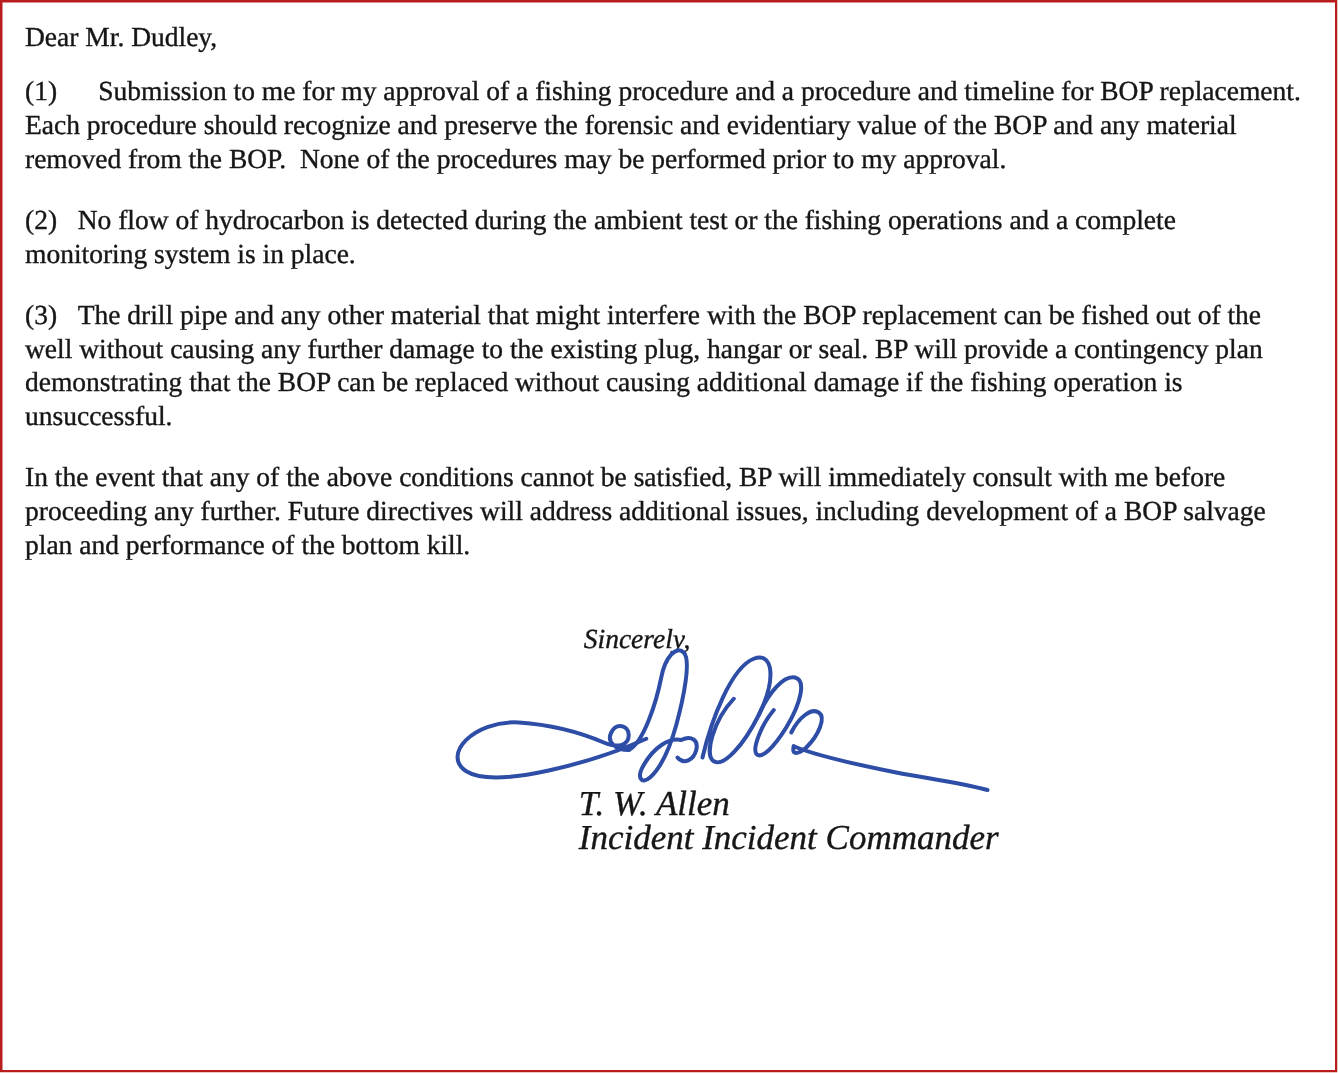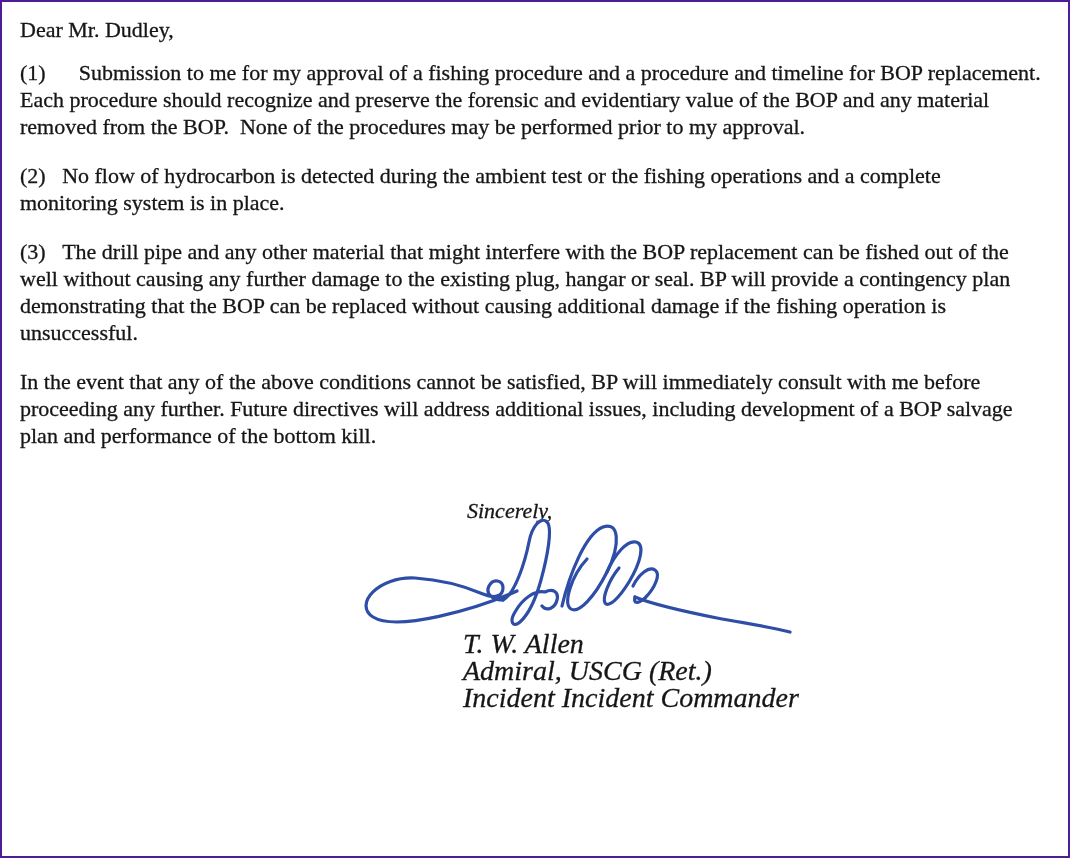--- a/index.html
+++ b/index.html
@@ -1,20 +1,20 @@
 <!DOCTYPE html>
 <html><head>
 <meta charset="utf-8">
 <style>
   html, body { margin: 0; padding: 0; background: #fff; }
   .page {
     box-sizing: border-box;
     width: 1070px;
     height: 858px;
-    border: 2px solid #4c1d95;
+    border: 2px solid #b91c1c;
     background: #ffffff;
     overflow: hidden;
     font-family: "Liberation Serif", "DejaVu Serif", serif;
     color: #161616;
     -webkit-text-stroke: 0.3px #161616;
   }
   .letter-body {
     padding: 14px 26px 0 18px;
     font-size: 22px;
     line-height: 27px;
@@ -73,19 +73,18 @@
 
             <path d="M 276 72 C 282 60, 292 52, 298 56 C 304 60, 298 74, 288 84 C 281 90, 276 90, 278 83"></path>
 
             <path d="M 278 83 C 292 89, 330 98, 360 104 C 386 109, 410 112, 433 118"></path>
           </g>
         </svg>
       </div>
 
       <div class="sig-text">
         <div>T. W. Allen</div>
-        <div>Admiral, USCG (Ret.)</div>
         <div>Incident Incident Commander</div>
       </div>
     </div>
 
   </div>
 </div>
 
 </body></html>

